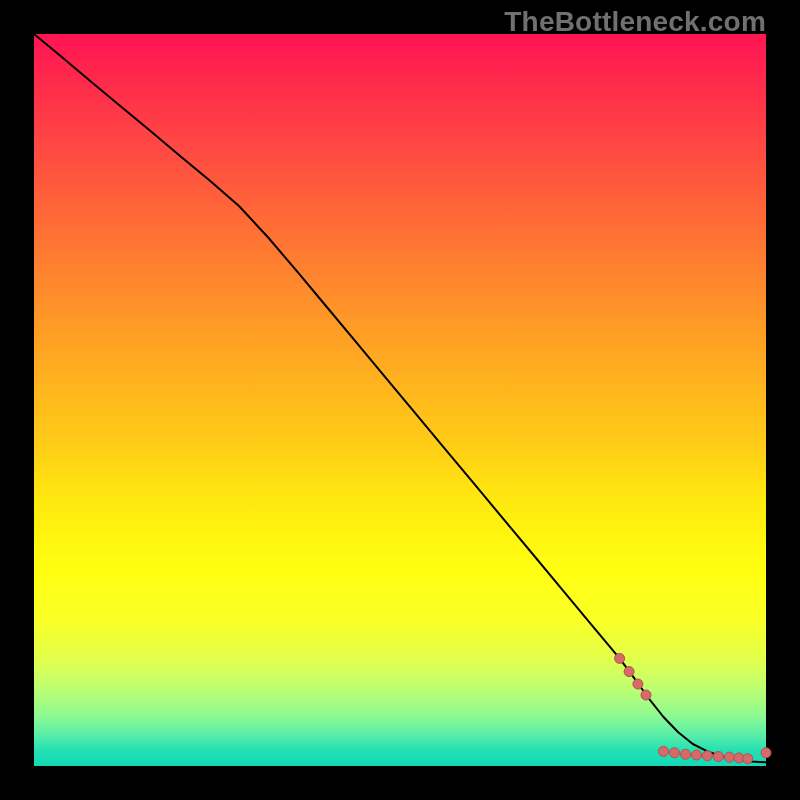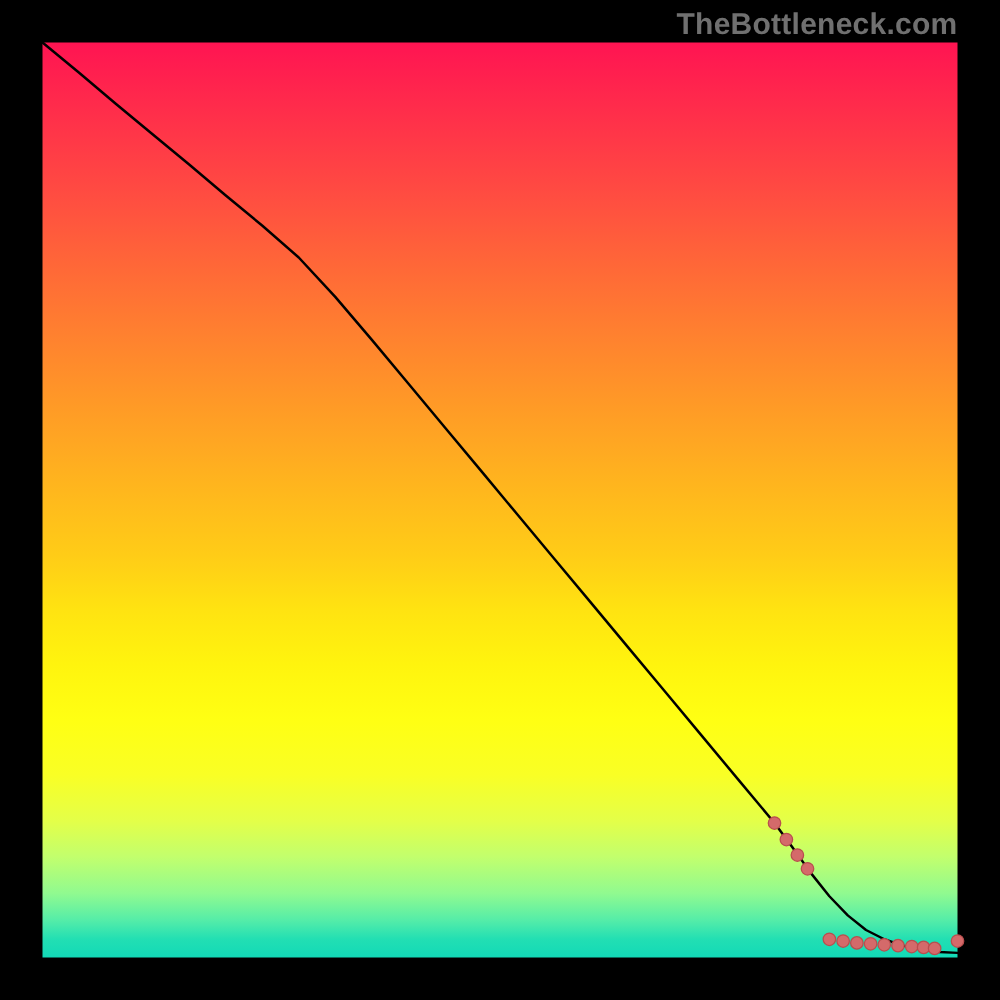--- a/index.html
+++ b/index.html
@@ -43,21 +43,21 @@
       #90fa90 93%,
       #53eca9 96%,
       #22dfb3 98%,
       #12d9b7 100%
     );
   }
   .watermark {
     position: absolute;
     top: 6px;
     right: 34px;
-    font-size: 24px;
+    font-size: 28px;
     font-weight: 600;
     color: #707070;
     letter-spacing: 0.2px;
     user-select: none;
   }
   svg.overlay {
     position: absolute;
     left: 0;
     top: 0;
     width: 732px;

